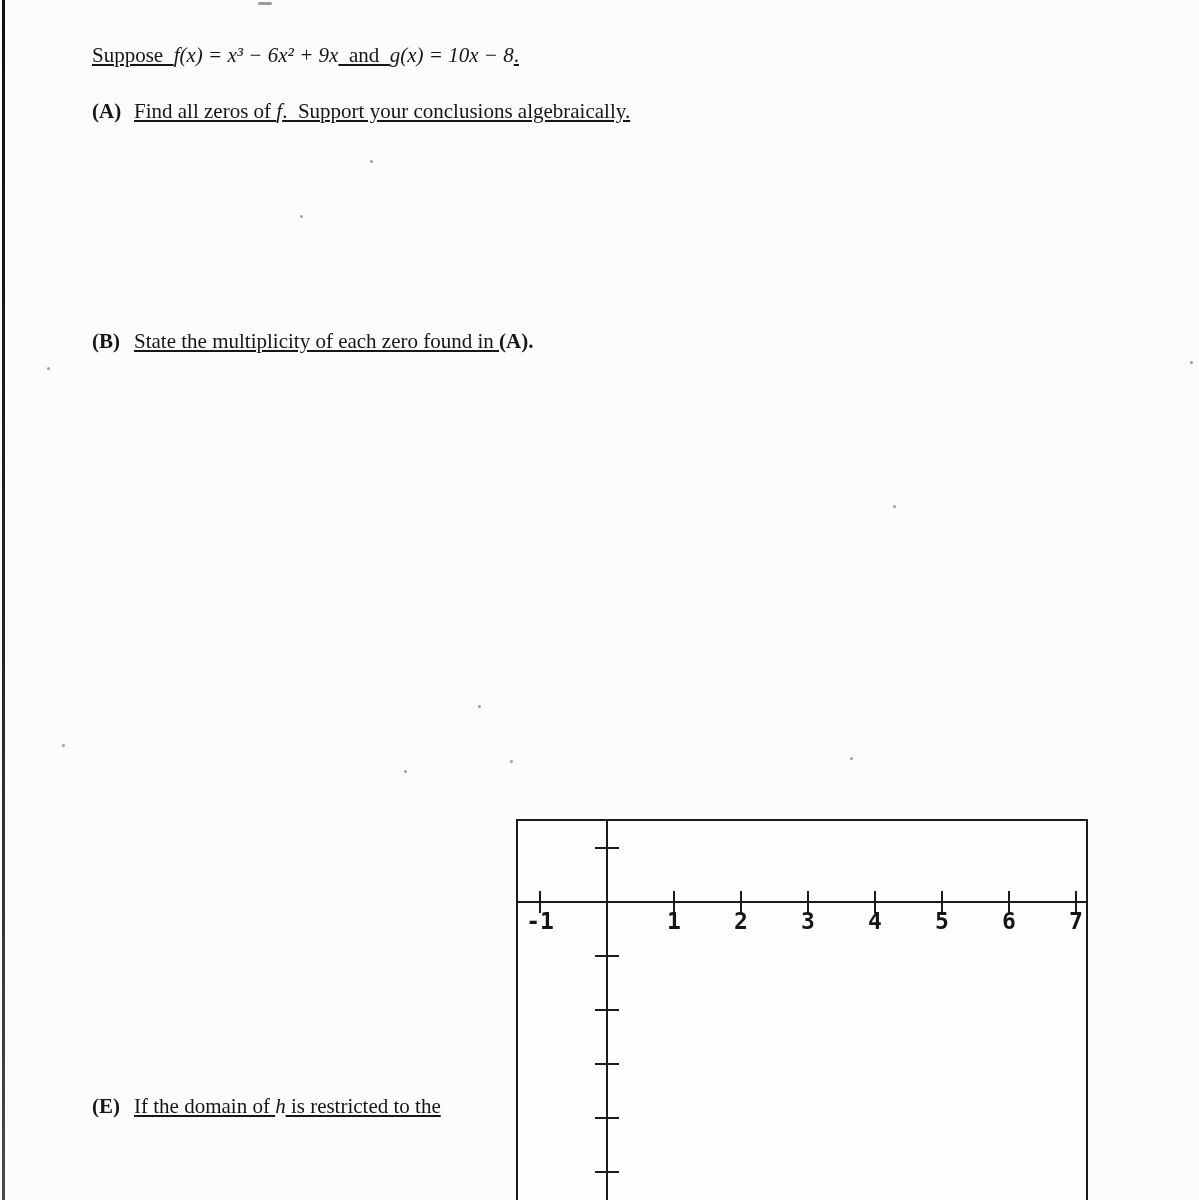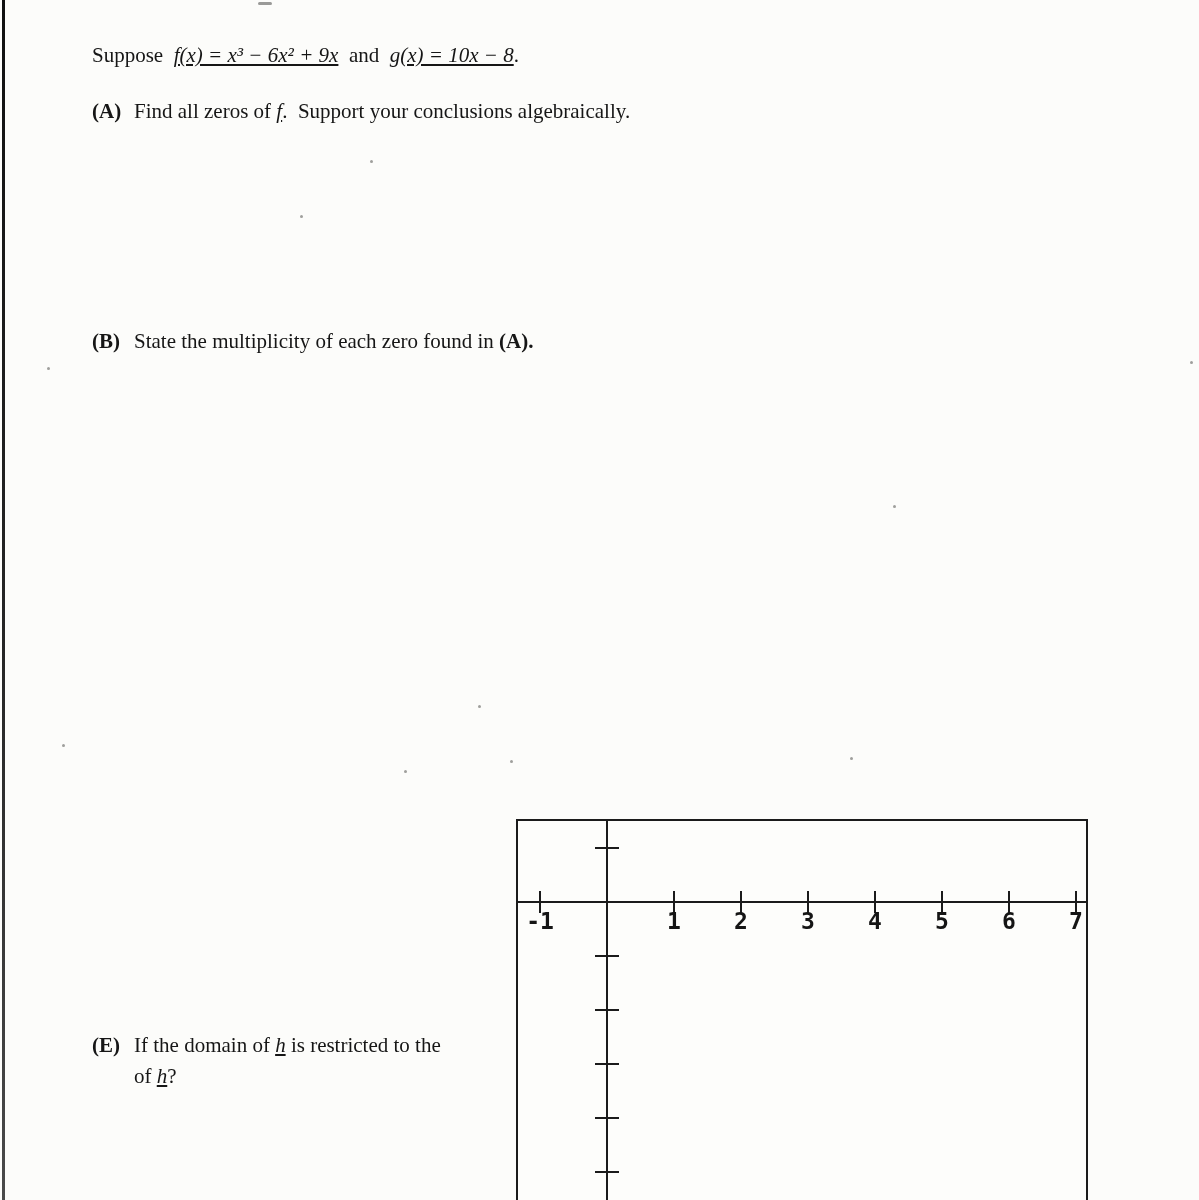--- a/index.html
+++ b/index.html
@@ -20,22 +20,22 @@
   .speck{position:absolute;width:3px;height:3px;border-radius:50%;background:#9f9f9c;}
 
   
   .txt{position:absolute;font-size:21px;line-height:34px;white-space:pre;}
   .part{position:absolute;font-size:21px;}
   .part-line{white-space:pre;line-height:34px;}
   .part-line.cont{padding-left:42px;}
   .lines-d .part-line{line-height:35px;}
   .lines-e .part-line{line-height:31px;}
   .plabel{font-weight:bold;display:inline-block;min-width:42px;}
-  .seg-r{font-style:normal;}
-  .seg-m{font-style:italic;text-decoration:underline;}
+  .seg-r{font-style:normal;text-decoration:underline;}
+  .seg-m{font-style:italic;}
   .seg-b{font-weight:bold;}
   .seg-k{font-size:1.18em;line-height:1;}
 
   
   .graph-box{
     position:absolute;left:516px;top:819px;width:572px;height:381px;
     box-sizing:border-box;
     border-top:2px solid #1b1b1b;
     border-left:2px solid #1b1b1b;
     border-right:2px solid #1b1b1b;
@@ -78,23 +78,22 @@
   </div>
 
   <div class="part" style="left:92px;top:94px">
     <div class="part-line"><span class="plabel">(A)</span><span><span class="seg-r">Find all zeros of </span><span class="seg-m">f</span><span class="seg-r">.  Support your conclusions algebraically.</span></span></div>
   </div>
 
 
   <div class="part lines-d" style="left:92px;top:812px">
   </div>
 
-  <div class="part lines-e" style="left:92px;top:1030px">
+  <div class="part lines-e" style="left:92px;top:1091px">
     <div class="part-line"><span class="plabel">(E)</span><span><span class="seg-r">If the domain of </span><span class="seg-m">h</span><span class="seg-r"> is restricted to the</span></span></div>
-    <div class="part-line cont"><span><span class="seg-r">of </span><span class="seg-m">h</span><span class="seg-r">?</span></span></div>
   </div>
 
   <div class="graph-box">
     <div class="y-axis" style="left:88px;"></div>
     <div class="x-axis" style="top:80px;"></div>
 
   <div class="x-tick" style="left: 21px; top: 70px;"></div>
       <div class="x-tick-label" style="left: 22px; top: 89px;">-1</div>
       <div class="x-tick" style="left: 155px; top: 70px;"></div>
       <div class="x-tick-label" style="left: 156px; top: 89px;">1</div>

